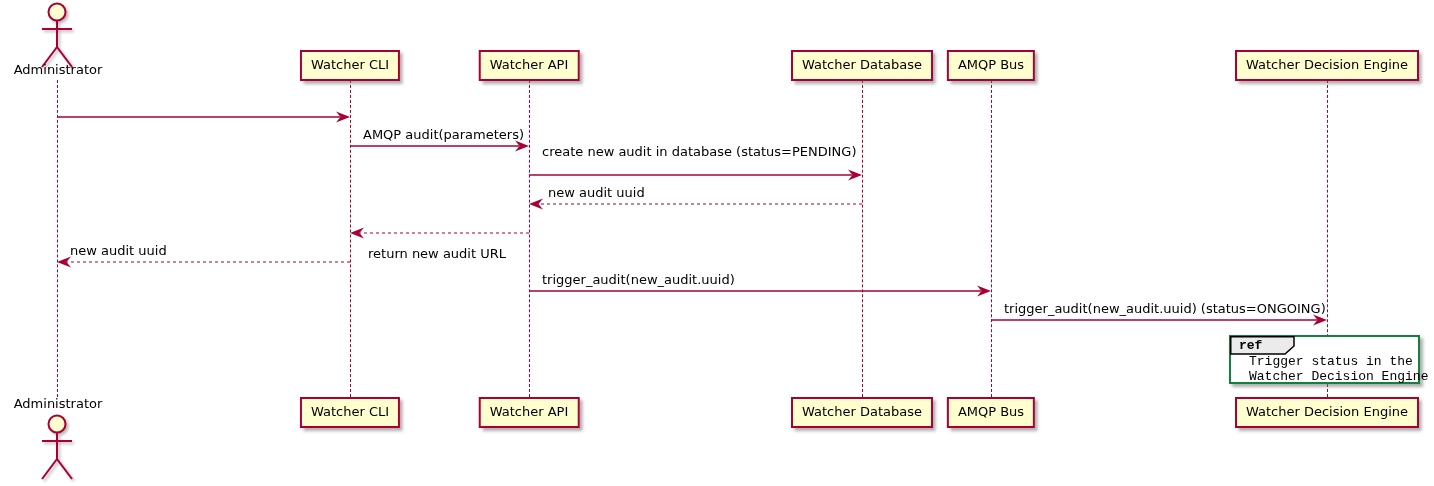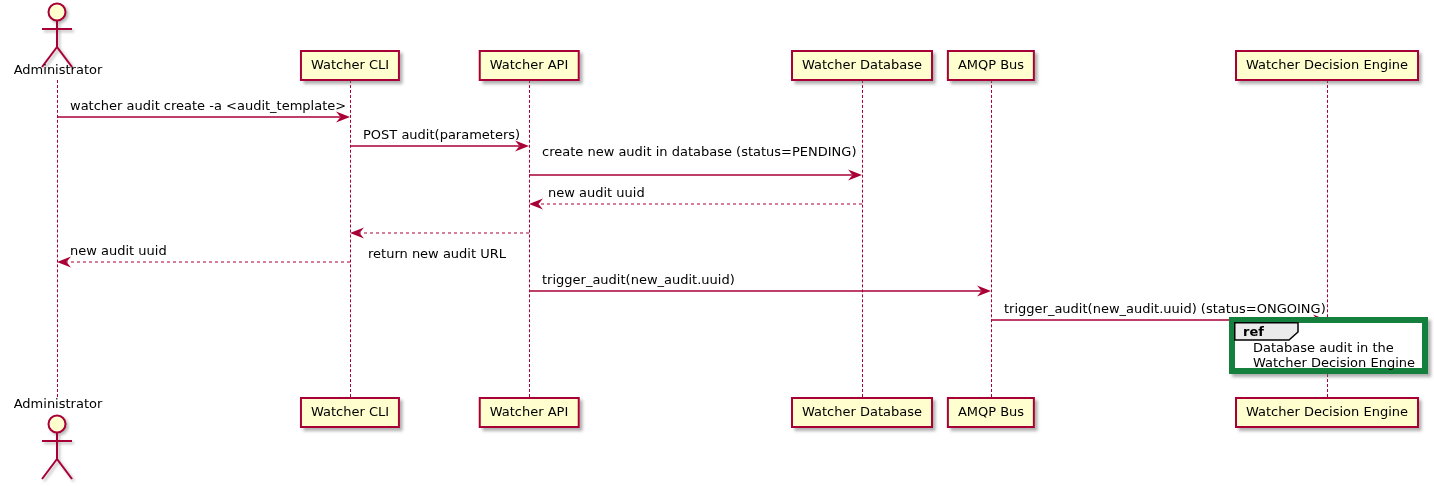--- a/index.html
+++ b/index.html
@@ -56,27 +56,28 @@
   }
   #arrow-layer {
     position: absolute;
     left: 0; top: 0;
     z-index: 1;
     pointer-events: none;
   }
   .ref-box {
     position: absolute;
     left: 1229px;
-    top: 317px;
+    top: 335px;
     width: 187px;
     height: 45px;
     background: #FFFFFF;
-    border: 6px solid #15803d;
+    border: 2px solid #15803d;
     box-shadow: 3px 3px 3px rgba(110,110,110,0.55);
     z-index: 4;
+    font-family: Liberation Mono, monospace;
   }
   .ref-header-shape { position: absolute; left: -1px; top: -1px; }
   .ref-keyword {
     position: absolute;
     left: 8px; top: 0px;
     font-size: 13px;
     font-weight: bold;
     line-height: 17px;
   }
   .ref-line { position: absolute; left: 18px; font-size: 13px; line-height: 15px; white-space: nowrap; }
@@ -138,35 +139,34 @@
     <g>
       <line x1="529" y1="291" x2="981" y2="291" stroke="#A80036" stroke-width="1.5"></line>
       <path d="M991,291 L977,285.5 L981.5,291 L977,296.5 Z" fill="#A80036"></path>
     </g>
     <g>
       <line x1="991" y1="320" x2="1317" y2="320" stroke="#A80036" stroke-width="1.5"></line>
       <path d="M1327,320 L1313,314.5 L1317.5,320 L1313,325.5 Z" fill="#A80036"></path>
     </g>
   </svg>
 
-  <div class="msg-label" style="left:70px;   top:98px;">watcher audit create -a &lt;audit_template&gt;</div>
-  <div class="msg-label" style="left:363px;  top:127px;">POST audit(parameters)</div>
+  <div class="msg-label" style="left:363px;  top:127px;">AMQP audit(parameters)</div>
   <div class="msg-label" style="left:542px;  top:144px;">create new audit in database (status=PENDING)</div>
   <div class="msg-label" style="left:548px;  top:185px;">new audit uuid</div>
   <div class="msg-label" style="left:368px;  top:214px;margin-top:32px;">return new audit URL</div>
   <div class="msg-label" style="left:70px;   top:243px;">new audit uuid</div>
   <div class="msg-label" style="left:542px;  top:272px;">trigger_audit(new_audit.uuid)</div>
   <div class="msg-label" style="left:1004px; top:301px;text-align:center;">trigger_audit(new_audit.uuid) (status=ONGOING)</div>
 
   <div class="ref-box">
     <svg class="ref-header-shape" width="66" height="19" viewBox="0 0 66 19">
       <polygon points="0.75,0.75 64,0.75 64,10 55,18 0.75,18" fill="#EBEBEB" stroke="#000000" stroke-width="1.5"></polygon>
     </svg>
     <div class="ref-keyword">ref</div>
-    <div class="ref-line ref-line-1">Database audit in the</div>
+    <div class="ref-line ref-line-1">Trigger status in the</div>
     <div class="ref-line ref-line-2">Watcher Decision Engine</div>
   </div>
 
   <div class="participant" style="left:350px; top:397px;">Watcher CLI</div>
   <div class="participant" style="left:529px; top:397px;">Watcher API</div>
   <div class="participant" style="left:862px; top:397px;">Watcher Database</div>
   <div class="participant" style="left:991px; top:397px;">AMQP Bus</div>
   <div class="participant" style="left:1327px; top:397px;">Watcher Decision Engine</div>
 
   <div class="actor-label" style="left:58px; top:396px;">Administrator</div>

